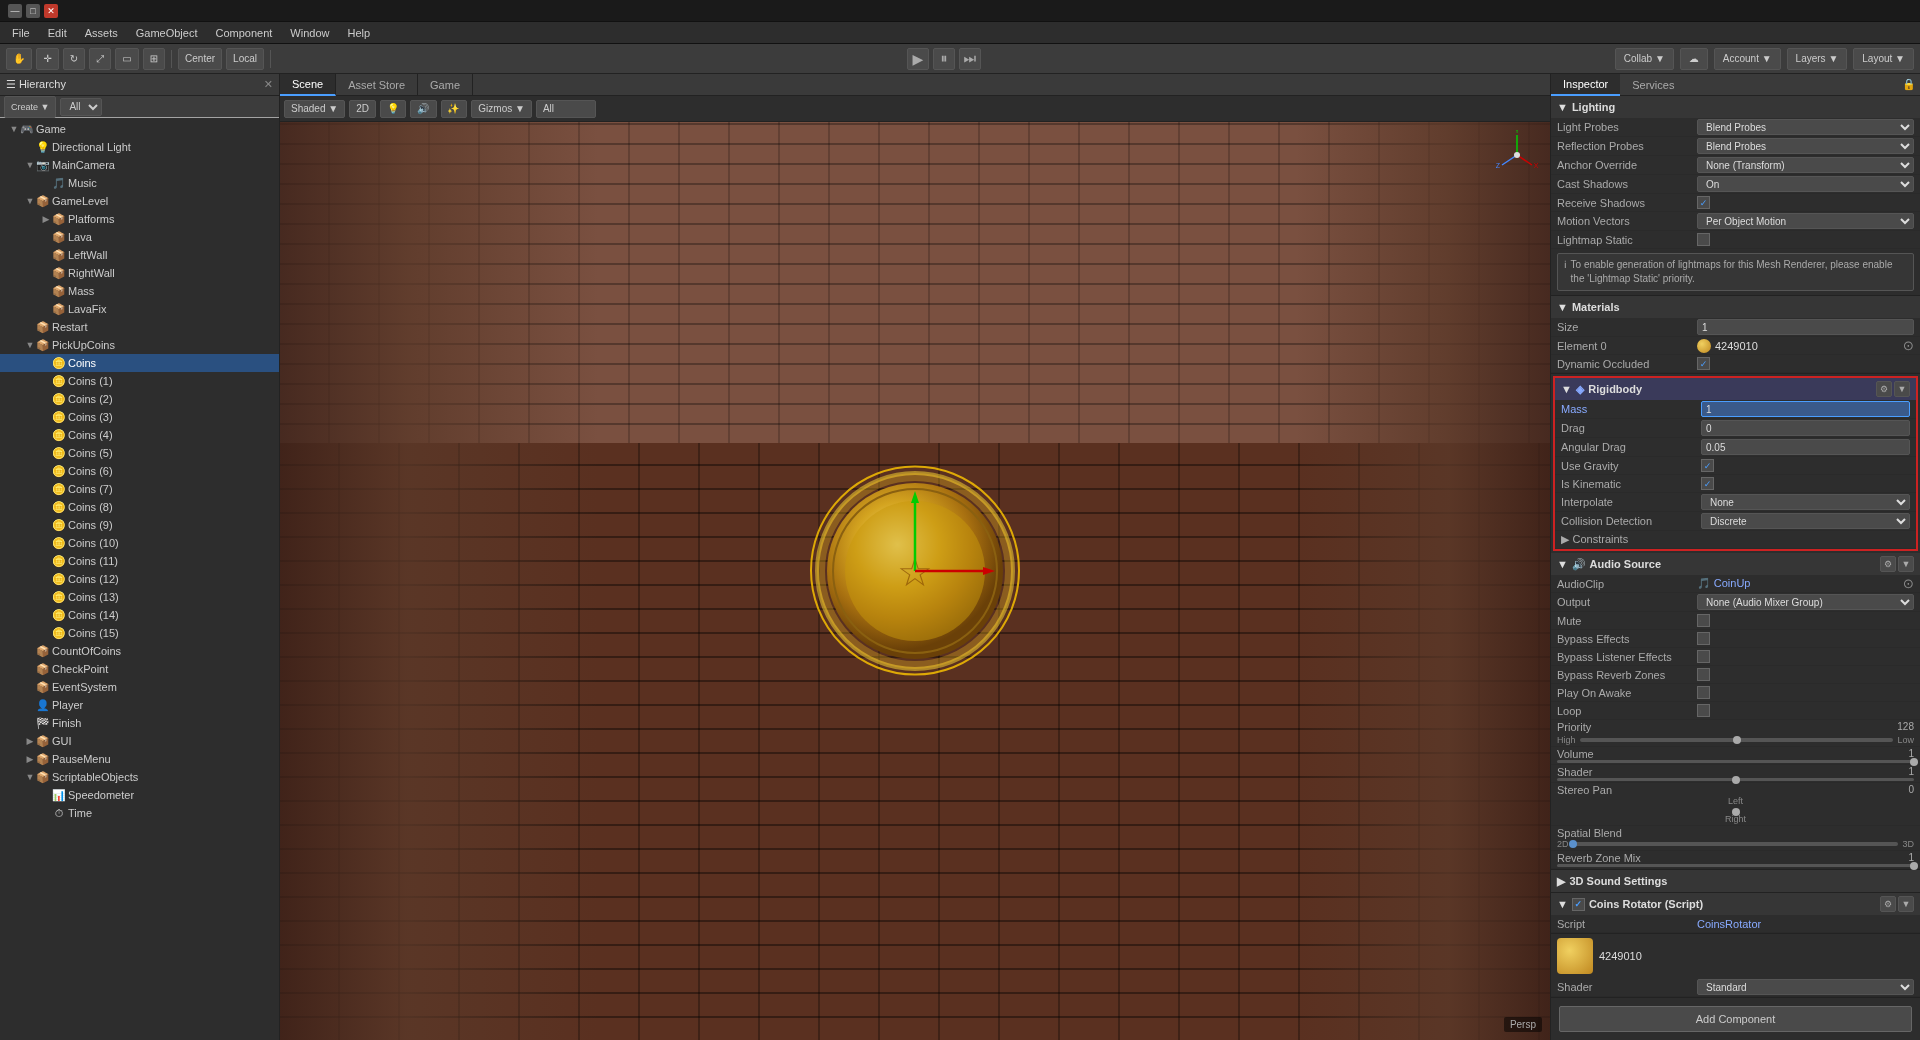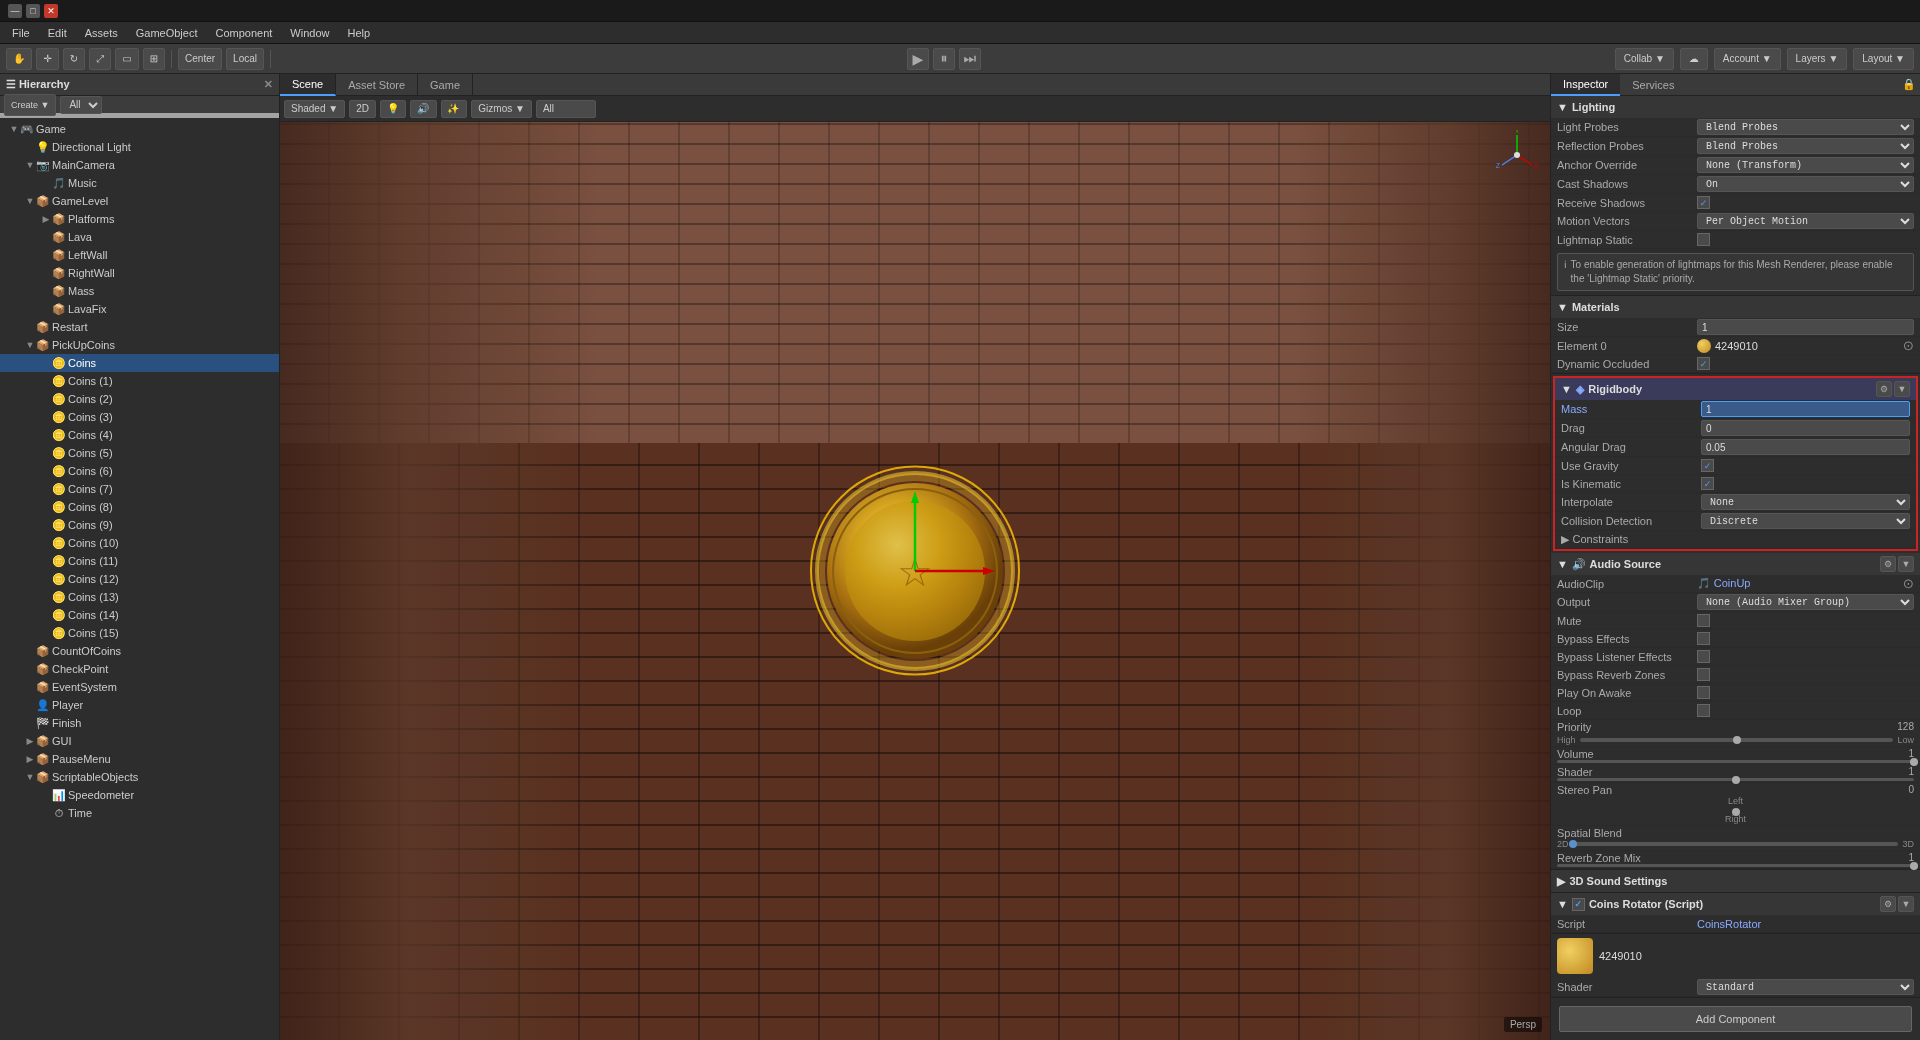--- a/index.html
+++ b/index.html
@@ -24,23 +24,23 @@
     .toolbar-sep { width: 1px; height: 18px; background: #555; margin: 0 2px; }
     .toolbar-play { width: 22px; height: 22px; background: #4a4a4a; border: 1px solid #555; border-radius: 2px; display: flex; align-items: center; justify-content: center; cursor: pointer; color: #aaa; font-size: 14px; }
     #collab-area { margin-left: auto; display: flex; align-items: center; gap: 6px; }
     .collab-btn { height: 22px; padding: 0 8px; background: #4a4a4a; border: 1px solid #555; border-radius: 2px; color: #ccc; cursor: pointer; font-size: 10px; }
 
     
     #main { display: flex; height: calc(1040px - 22px - 22px - 30px); }
 
     
     #hierarchy { width: 280px; background: #2d2d2d; border-right: 1px solid #222; display: flex; flex-direction: column; }
-    .panel-header { height: 22px; background: #3a3a3a; display: flex; align-items: center; padding: 0 6px; border-bottom: 1px solid #222; gap: 4px; font-size: 11px; font-weight: bold; }
+    .panel-header { height: 22px; background: #3a3a3a; display: flex; align-items: center; padding: 0 6px; border-bottom: 1px solid #222; gap: 4px; font-size: 11px; font-weight: normal; }
     .panel-header .close-btn { margin-left: auto; cursor: pointer; color: #888; }
-    .panel-toolbar { height: 22px; background: #3c3c3c; display: flex; align-items: center; padding: 0 4px; border-bottom: 5px solid #a3a3a3; gap: 4px; }
+    .panel-toolbar { height: 22px; background: #3c3c3c; display: flex; align-items: center; padding: 0 4px; border-bottom: 1px solid #a3a3a3; gap: 4px; }
     .panel-toolbar select, .panel-toolbar input { height: 18px; background: #4a4a4a; border: 1px solid #555; color: #ccc; font-size: 10px; border-radius: 2px; padding: 0 4px; }
     #hierarchy-tree { flex: 1; overflow-y: auto; padding: 2px 0; }
     .tree-item { height: 18px; display: flex; align-items: center; padding-left: 4px; cursor: pointer; font-size: 11px; color: #ccc; white-space: nowrap; }
     .tree-item.selected { background: #2a5080; color: #fff; }
     .tree-item .indent { display: inline-block; }
     .tree-item .arrow { width: 12px; text-align: center; color: #888; font-size: 9px; }
     .tree-item .icon { width: 14px; text-align: center; margin-right: 2px; }
 
     
     #viewport-area { flex: 1; display: flex; flex-direction: column; }
@@ -57,21 +57,21 @@
     .insp-tab { padding: 0 12px; height: 22px; display: flex; align-items: center; cursor: pointer; font-size: 11px; color: #aaa; }
     .insp-tab.active { background: #2d2d2d; color: #fff; border-bottom: 2px solid #4a9eff; }
     #inspector-content { flex: 1; overflow-y: auto; }
     .insp-section { border-bottom: 1px solid #222; }
     .insp-section-header { height: 22px; background: #363636; display: flex; align-items: center; padding: 0 6px; cursor: pointer; font-size: 11px; font-weight: bold; color: #ddd; gap: 4px; }
     .insp-row { display: flex; align-items: center; min-height: 18px; padding: 1px 6px; border-bottom: 1px solid #2a2a2a; }
     .insp-label { width: 140px; color: #aaa; font-size: 11px; flex-shrink: 0; }
     .insp-value { flex: 1; color: #ddd; font-size: 11px; display: flex; align-items: center; gap: 4px; }
     .insp-input { height: 16px; background: #4a4a4a; border: 1px solid #555; color: #ddd; font-size: 10px; border-radius: 2px; padding: 0 4px; width: 100%; }
     .insp-input.highlighted { background: #3a5a8a; border-color: #4a9eff; }
-    .insp-select { height: 16px; background: #4a4a4a; border: 1px solid #555; color: #ddd; font-size: 10px; border-radius: 2px; padding: 0 4px; width: 100%; cursor: pointer; font-family: Liberation Mono, monospace; }
+    .insp-select { height: 16px; background: #4a4a4a; border: 1px solid #555; color: #ddd; font-size: 10px; border-radius: 2px; padding: 0 4px; width: 100%; cursor: pointer; }
     .insp-checkbox { width: 13px; height: 13px; background: #4a4a4a; border: 1px solid #666; display: flex; align-items: center; justify-content: center; cursor: pointer; }
     .insp-checkbox.checked::after { content: '✓'; font-size: 9px; color: #4a9eff; }
 
     
     .rigidbody-section { border: 2px solid #cc2222 !important; margin: 2px; }
     .rigidbody-header { background: #3a3a5a !important; }
 
     
     ::-webkit-scrollbar { width: 8px; height: 8px; }
     ::-webkit-scrollbar-track { background: #2a2a2a; }

